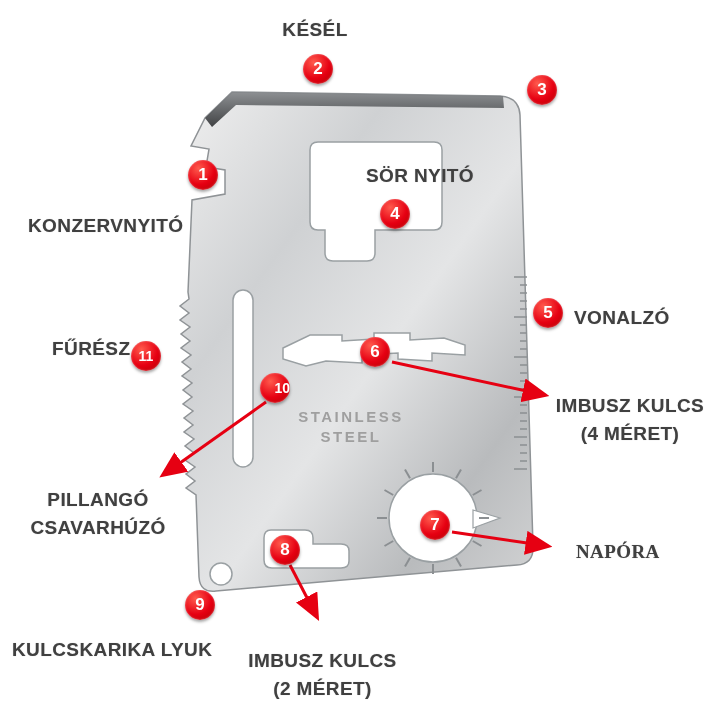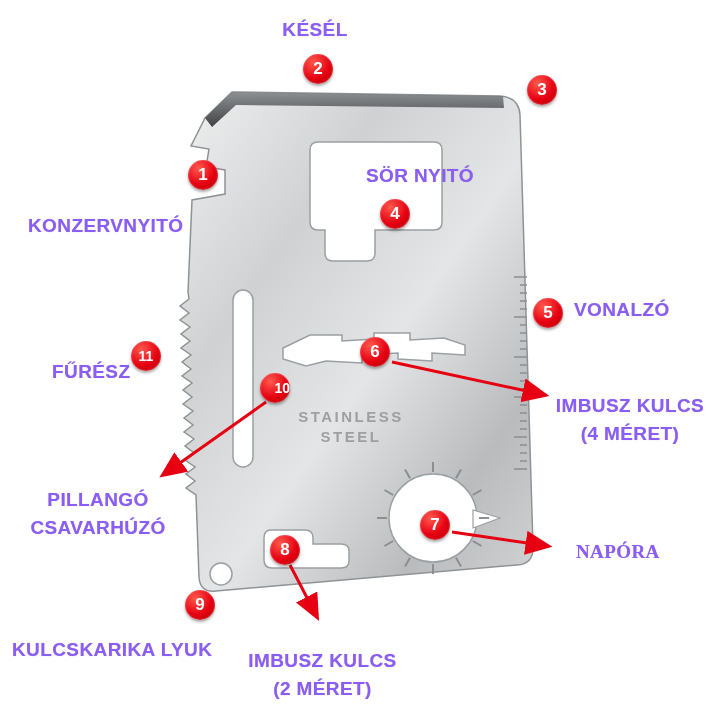--- a/index.html
+++ b/index.html
@@ -11,21 +11,21 @@
   .card-svg{position:absolute;left:170px;top:82px;z-index:1;}
   .arrows-svg{position:absolute;left:0;top:0;width:720px;height:720px;z-index:2;pointer-events:none;}
   .marker{
     position:absolute;z-index:3;width:30px;height:30px;border-radius:50%;
     background:radial-gradient(circle at 35% 28%, #ff5a4d 0%, #e60012 55%, #b00000 100%);
     color:#ffffff;font-weight:700;font-size:17px;line-height:30px;text-align:center;
     box-shadow:0 2px 3px rgba(0,0,0,.35), inset 0 0 2px rgba(255,255,255,.5);
   }
   .marker.two{font-size:14px;}
   .lbl{
-    position:absolute;z-index:3;color:#8b5cf6;font-weight:700;font-size:19px;
+    position:absolute;z-index:3;color:#404040;font-weight:700;font-size:19px;
     letter-spacing:.4px;line-height:1.45;white-space:pre-line;
     text-shadow:0 0 1px rgba(0,0,0,.25);
   }
   .lbl.center{text-align:center;}
 </style>
 </head>
 <body>
 
 <div class="stage">
 
@@ -135,24 +135,24 @@
   <div class="marker" style="left:360px;top:337px;">6</div>
   <div class="marker" style="left:420px;top:510px;">7</div>
   <div class="marker" style="left:270px;top:535px;">8</div>
   <div class="marker" style="left:185px;top:590px;">9</div>
   <div class="marker two" style="left:260px;top:373px;text-align:right;">10</div>
   <div class="marker two" style="left:131px;top:341px;">11</div>
 
   <div class="lbl" style="left:28px;top:164px;width:160px;margin-top:48px;">KONZERVNYITÓ</div>
   <div class="lbl center" style="left:255px;top:16px;width:120px;">KÉSÉL</div>
   <div class="lbl center" style="left:360px;top:162px;width:120px;">SÖR NYITÓ</div>
-  <div class="lbl" style="left:574px;top:296px;width:120px;">VONALZÓ</div>
+  <div class="lbl" style="left:574px;top:304px;width:120px;">VONALZÓ</div>
   <div class="lbl center" style="left:550px;top:392px;width:160px;">IMBUSZ KULCS
 (4 MÉRET)</div>
   <div class="lbl" style="left:576px;top:538px;width:110px;font-family:Liberation Serif, serif;">NAPÓRA</div>
   <div class="lbl center" style="left:245px;top:647px;width:155px;">IMBUSZ KULCS
 (2 MÉRET)</div>
   <div class="lbl" style="left:12px;top:636px;width:210px;">KULCSKARIKA LYUK</div>
   <div class="lbl center" style="left:28px;top:486px;width:140px;">PILLANGÓ
 CSAVARHÚZÓ</div>
-  <div class="lbl" style="left:52px;top:358px;width:90px;">FŰRÉSZ</div>
+  <div class="lbl" style="left:52px;top:335px;width:90px;">FŰRÉSZ</div>
 
 </div>
 
 </body></html>

